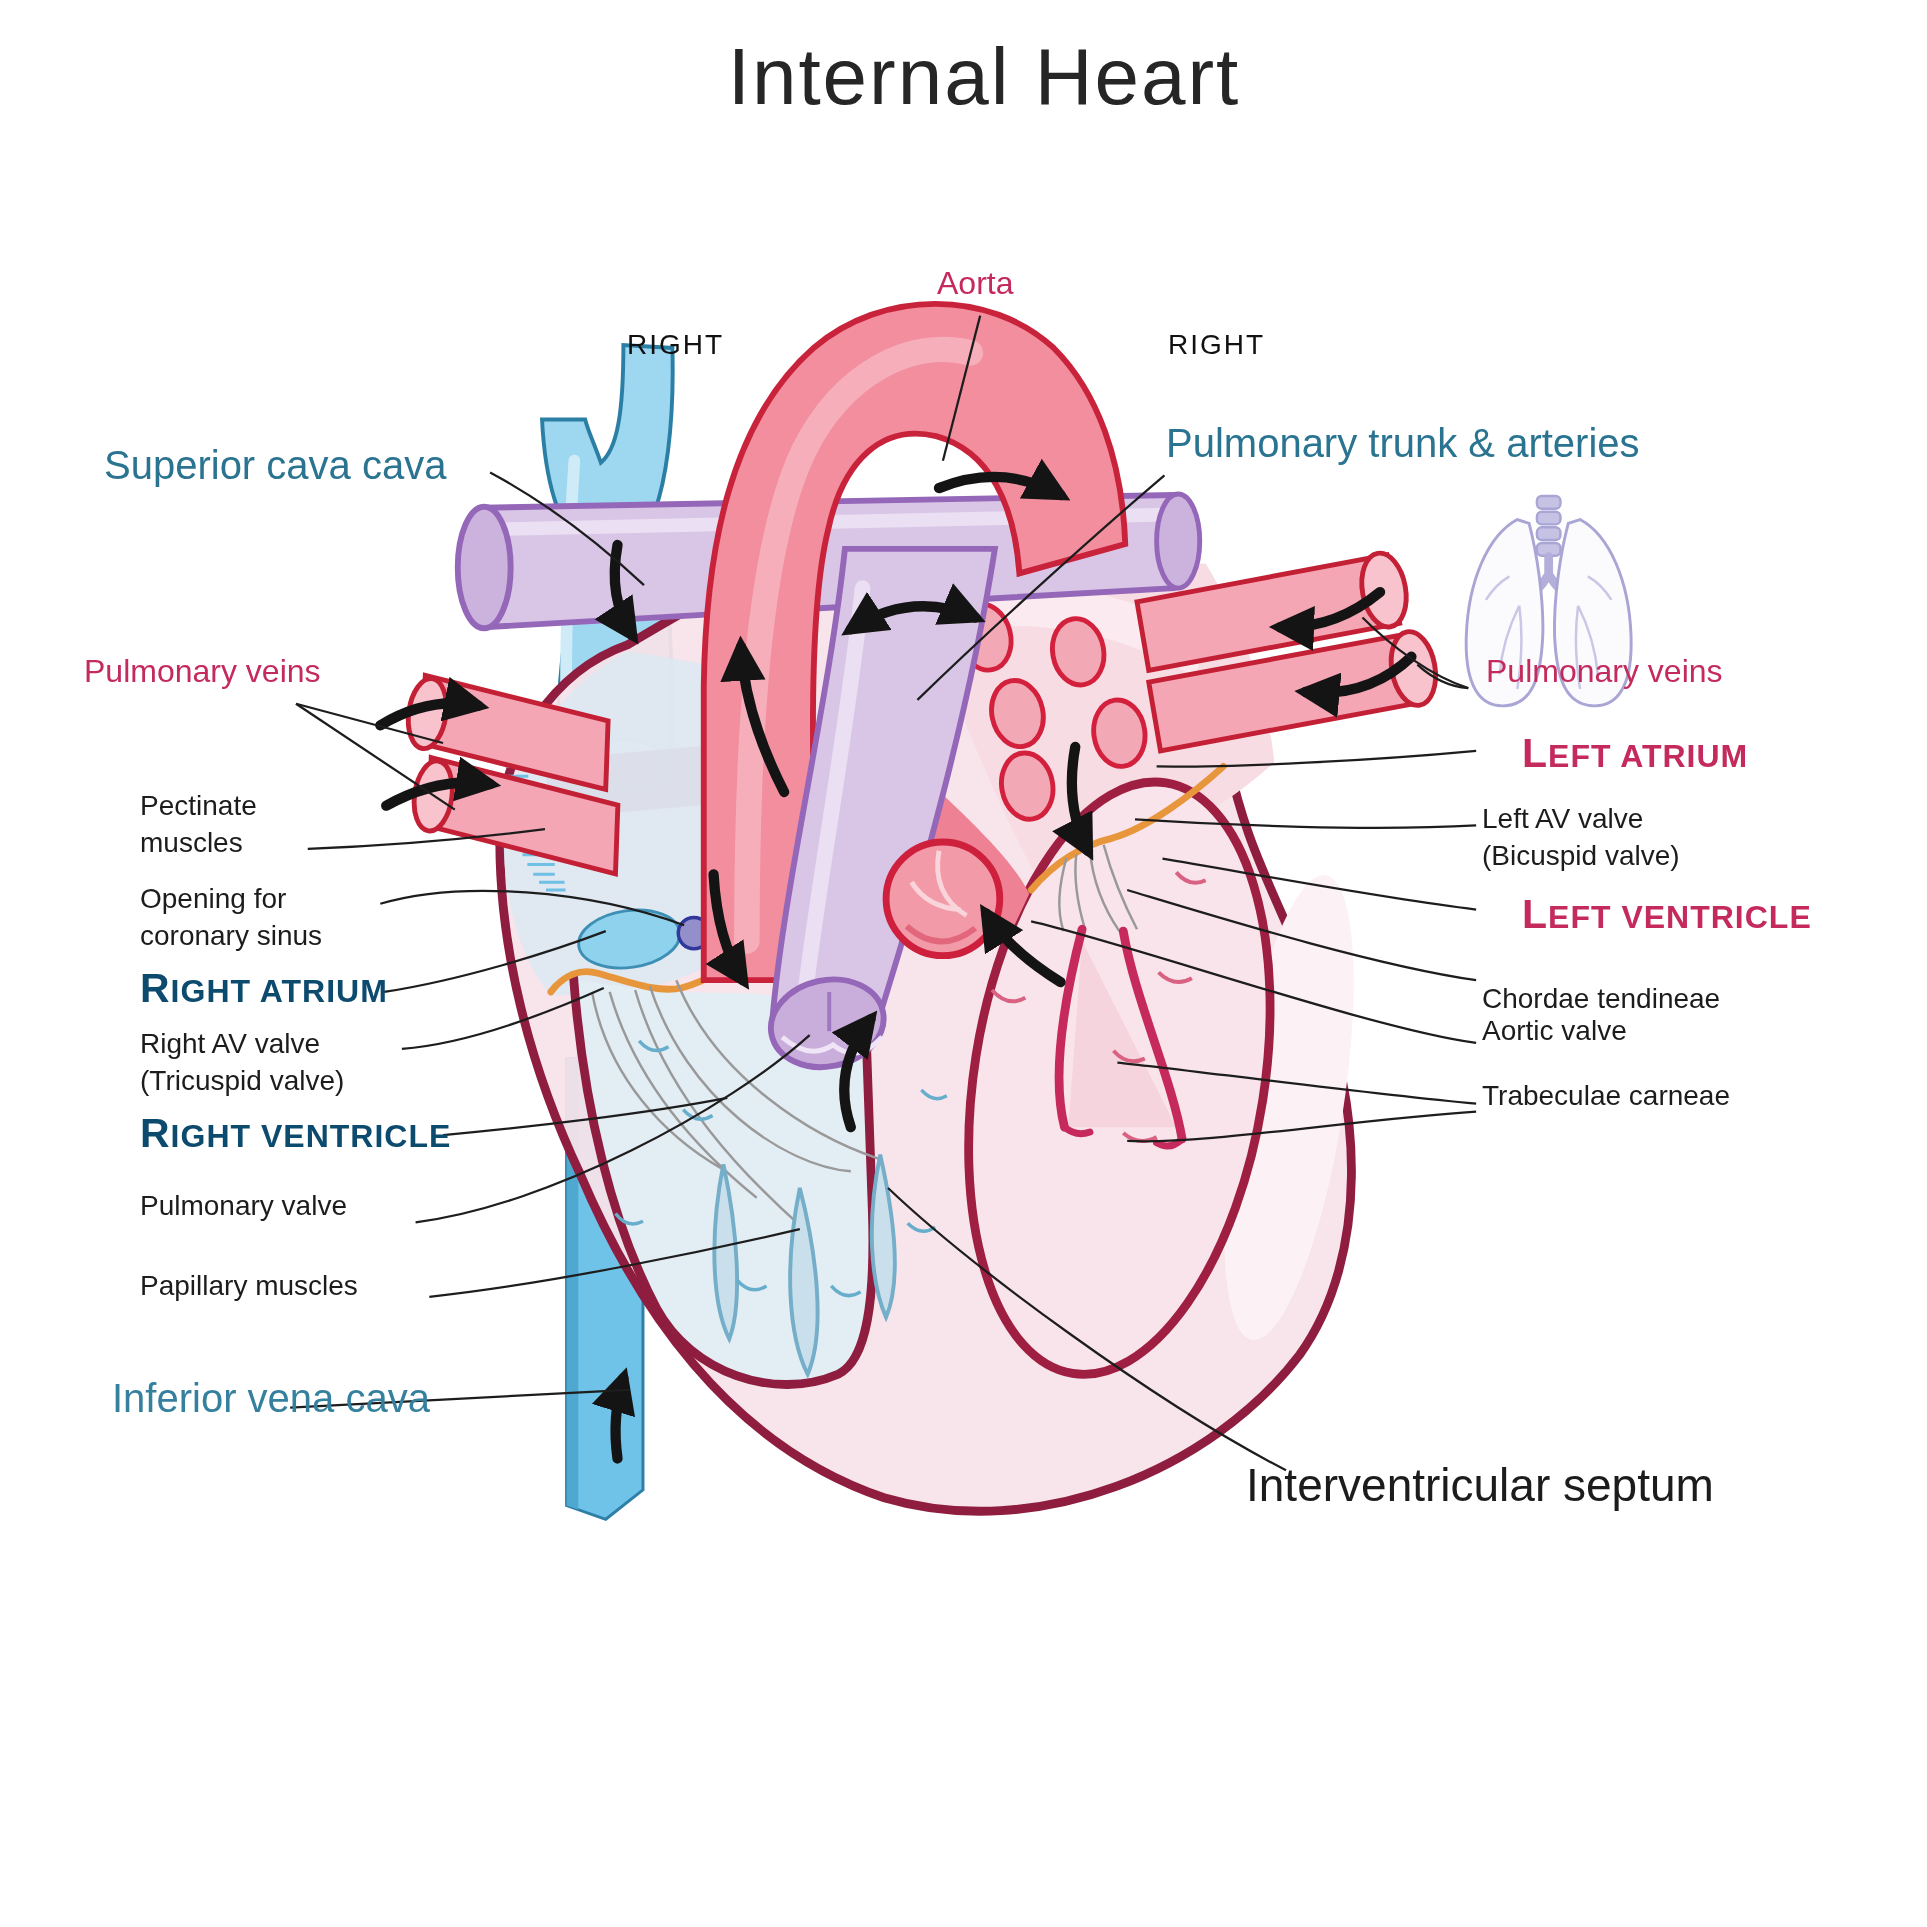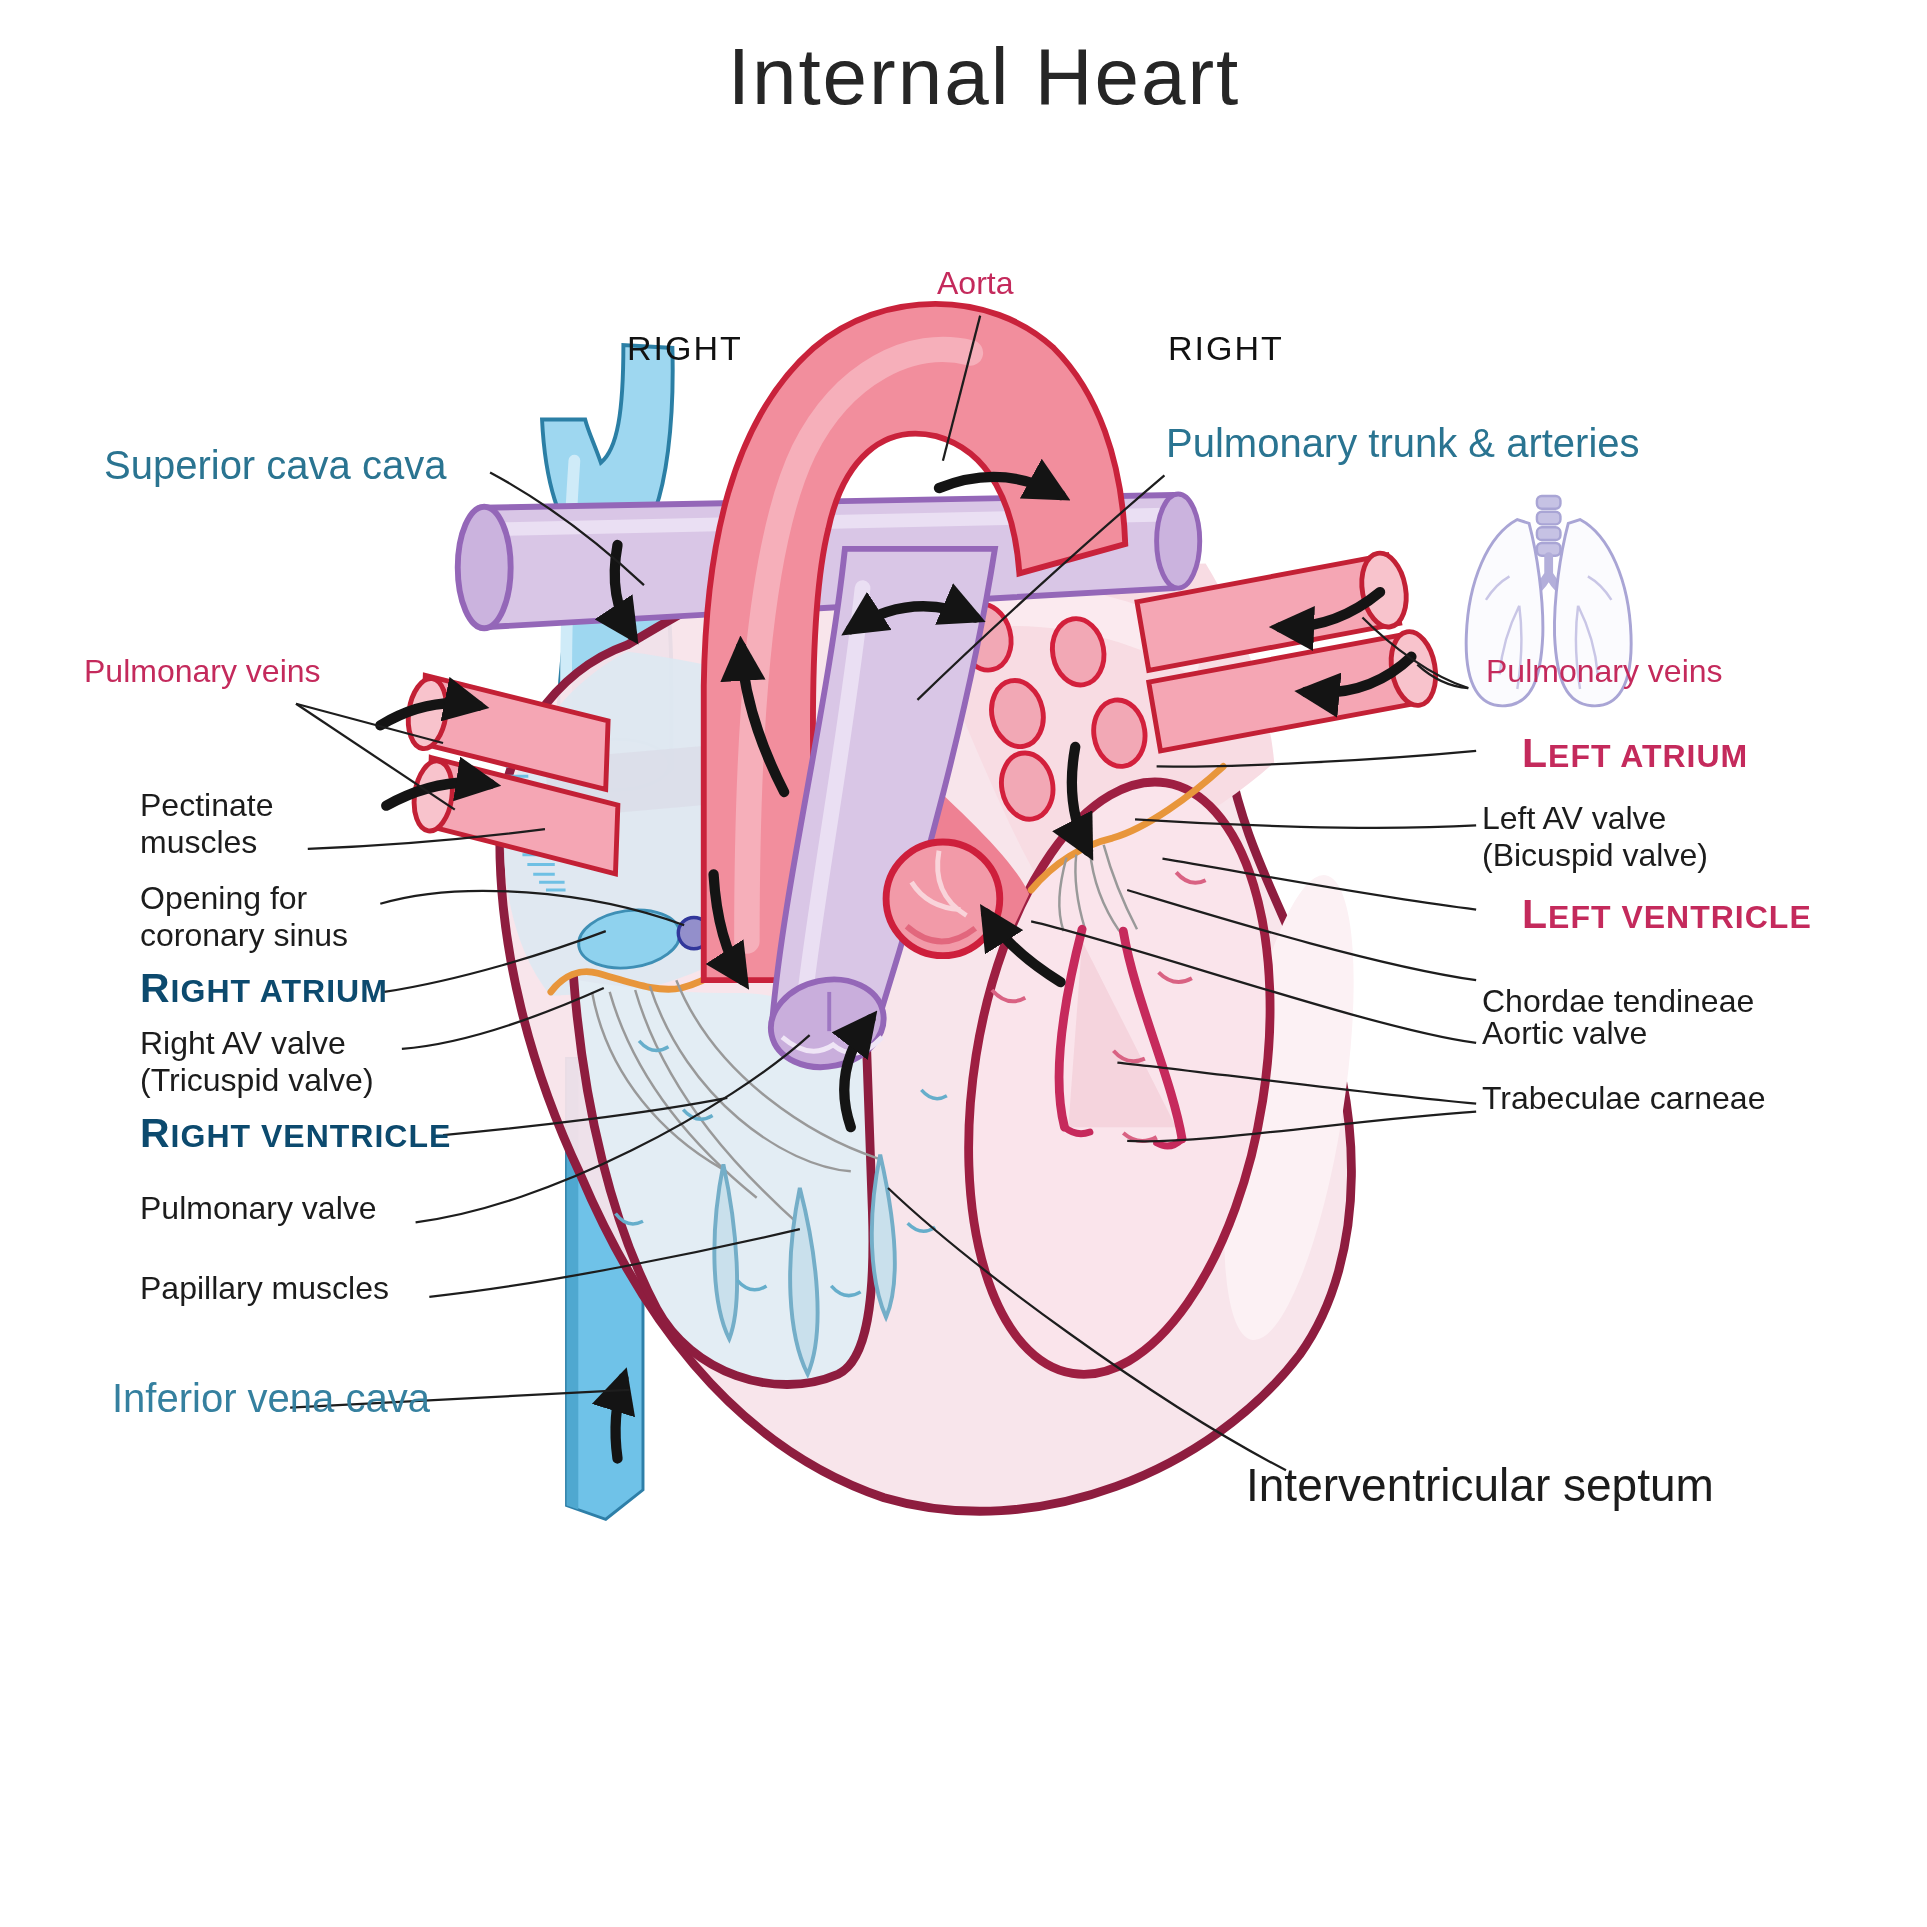--- a/index.html
+++ b/index.html
@@ -2,26 +2,26 @@
 <html><head>
 <meta charset="utf-8">
 <style>
   html,body{margin:0;padding:0;background:#ffffff;}
   #stage{position:relative;width:1928px;height:1928px;background:#fff;overflow:hidden;
          font-family:"Liberation Sans",sans-serif;}
   #art{position:absolute;left:0;top:0;}
   .lbl{position:absolute;white-space:nowrap;line-height:1.0;}
   .title{left:0;top:37px;width:100%;text-align:center;font-size:80px;color:#262626;
          letter-spacing:2px;font-weight:400;padding-left:20px;}
-  .black{color:#1c1c1c;font-size:32px;font-weight:500;}
+  .black{color:#1c1c1c;font-size:28px;font-weight:500;}
   .black .ln{display:block;line-height:37px;}
   .teal{color:#2a7491;font-size:40px;font-weight:500;}
   .crimson{color:#c42a5c;font-size:32px;font-weight:500;}
   .ivcblue{color:#35809f;font-size:40px;font-weight:500;}
-  .side{color:#111;font-size:34px;font-weight:500;letter-spacing:2px;}
+  .side{color:#111;font-size:28px;font-weight:500;letter-spacing:2px;}
   .sc{font-size:32px;font-weight:600;letter-spacing:1px;}
   .sc::first-letter{font-size:41px;}
   .sc.teal{color:#0c4a6e;text-align:center;}
   .sc.crimson{color:#c42a5c;margin-left:40px;}
 </style>
 </head>
 <body>
 
 <div id="stage">
 

